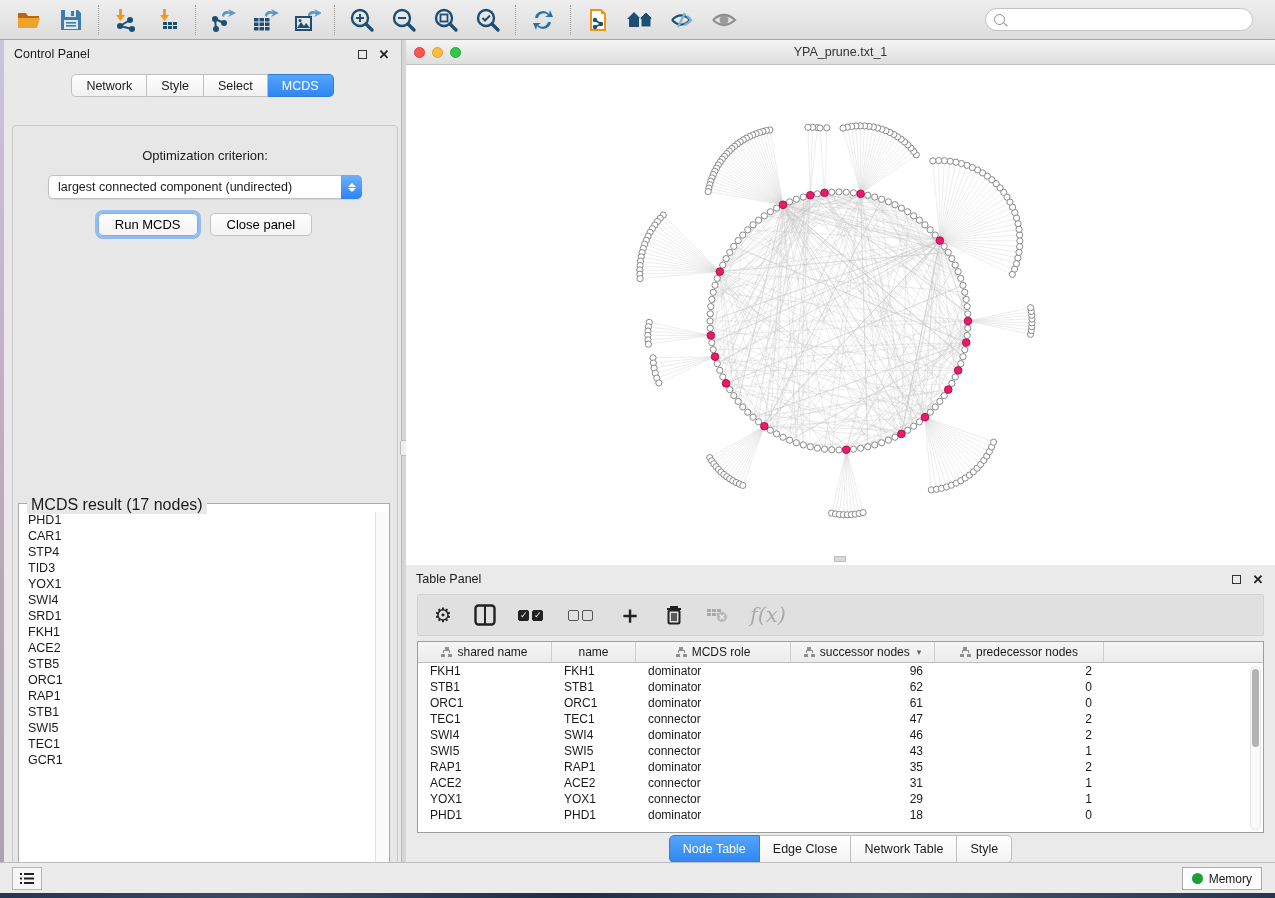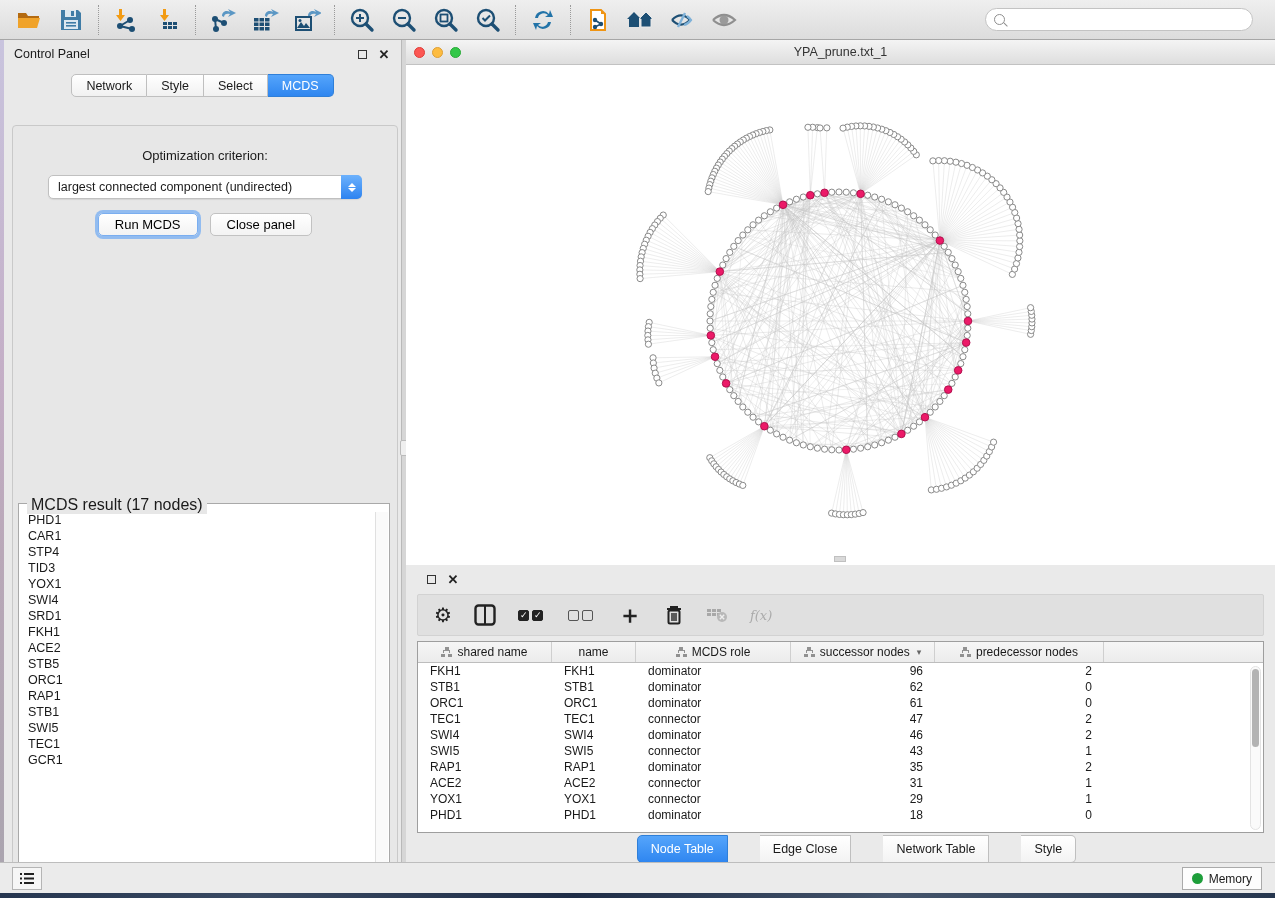--- a/index.html
+++ b/index.html
@@ -77,21 +77,21 @@
   .wintitle { position:absolute; left:0; right:0; text-align:center; font-size:12.5px; color:#333; }
   .netcanvas { position:relative; width:869px; height:499px; background:#fff; }
   .hdivider-handle { position:absolute; left:428px; bottom:2px; width:12px; height:6px; background:#d9d9d9; border:1px solid #c0c0c0; }
 
   
   .tpanel { position:absolute; left:406px; top:565px; width:869px; height:297px; background:#eaeaea; }
   .ttoolbar { position:absolute; left:11px; top:29px; width:847px; height:42px; background:#e0e0e0; border:1px solid #d2d2d2;
     border-radius:2px; display:flex; align-items:center; gap:22px; padding:0 16px; }
   .ticon { display:flex; align-items:center; color:#222; }
   .gear { font-size:20px; line-height:1; }
-  .fx { font-family:"DejaVu Serif", serif; font-style:italic; font-size:13px; color:#aaa; }
+  .fx { font-family:"DejaVu Serif", serif; font-style:italic; font-size:21px; color:#aaa; }
   .cb { width:11px; height:11px; border:1.6px solid #222; border-radius:2px; display:inline-block; margin-right:3px; position:relative; }
   .cb.checked { background:#222; }
   .cb.checked:after { content:"✓"; color:#fff; font-size:9px; position:absolute; left:1px; top:-1px; }
   .cb.empty { border-color:#555; }
   .plus { font-size:24px; font-weight:bold; line-height:1; }
 
   .ttable { position:absolute; left:11px; top:76px; width:847px; height:192px; background:#fff; border:1px solid #9e9e9e; }
   .thead { display:flex; height:21px; background:linear-gradient(#f6f6f6,#ececec); border-bottom:1px solid #bdbdbd; font-size:12px; }
   .th { display:flex; align-items:center; justify-content:center; gap:5px; border-right:1px solid #cfcfcf; height:100%; position:relative; }
   .th .sort { color:#666; font-size:9px; margin-left:2px; }
@@ -101,21 +101,21 @@
   .hline { position:absolute; left:2px; top:3px; width:7px; height:3px; border-top:1px solid #444; border-left:1px solid #444; border-right:1px solid #444; }
   .trows { font-size:12px; }
   .tr { display:flex; height:16px; line-height:16px; }
   .td { padding:0 12px; white-space:nowrap; overflow:hidden; }
   .td.num { text-align:right; }
   .tscroll { position:absolute; right:2px; top:24px; width:11px; height:164px; background:#fafafa; border:1px solid #e3e3e3; border-radius:6px; }
   .tthumb { position:absolute; left:1px; top:2px; width:7px; height:78px; background:#b3b3b3; border-radius:4px; }
 
   .btabs { position:absolute; left:0; right:0; top:270px; display:flex; justify-content:center; }
   .btab { height:27px; padding:13px 13px; display:flex; align-items:center; background:linear-gradient(#ffffff,#f3f3f3);
-    border:1px solid #bfbfbf; border-left:none; font-size:12.5px;margin-left:32px; }
+    border:1px solid #bfbfbf; border-left:none; font-size:12.5px; }
   .btab:first-child { border-left:1px solid #bfbfbf; border-radius:5px 0 0 5px; }
   .btab:last-child { border-radius:0 5px 5px 0; }
   .btab.active { background:linear-gradient(#55a5fb,#2f86f0); color:#fff; border-color:#2f7fd8; }
 
   
   .statusbar { position:absolute; left:0; top:862px; width:1275px; height:31px; background:#ebebeb; border-top:1px solid #bdbdbd; }
   .listbtn { position:absolute; left:12px; top:4px; width:30px; height:23px; background:#f6f6f6; border:1px solid #b5b5b5;
     display:flex; align-items:center; justify-content:center; }
   .listglyph { width:14px; height:11px; position:relative; }
   .listglyph:before { content:""; position:absolute; left:4px; top:0; width:10px; height:2px; background:#222; box-shadow:0 4.5px #222, 0 9px #222; }
@@ -1102,20 +1102,21 @@
           <circle cx="304.8111249237717" cy="270.4434174173267" r="3.8" fill="#ec1a68" stroke="#b2104e" stroke-width="1"></circle>
           <circle cx="313.819540306044" cy="206.63383722490343" r="3.8" fill="#ec1a68" stroke="#b2104e" stroke-width="1"></circle>
         </g>
       </svg>
     <div class="hdivider-handle"></div>
   </div>
 </div>
 
 <div class="tpanel">
   <div class="panel-head">
+    <span class="ph-title">Table Panel</span>
     <span class="wicon">
         <span class="float-glyph"></span>
       </span>
     <span class="wicon x-glyph">✕</span>
   </div>
   <div class="ttoolbar">
     <span class="ticon gear">⚙</span>
     <span class="ticon">
         <svg width="22" height="22" viewBox="0 0 22 22">
           <rect x="1.5" y="1.5" width="19" height="19" rx="3" fill="none" stroke="#222" stroke-width="2.4"></rect>

